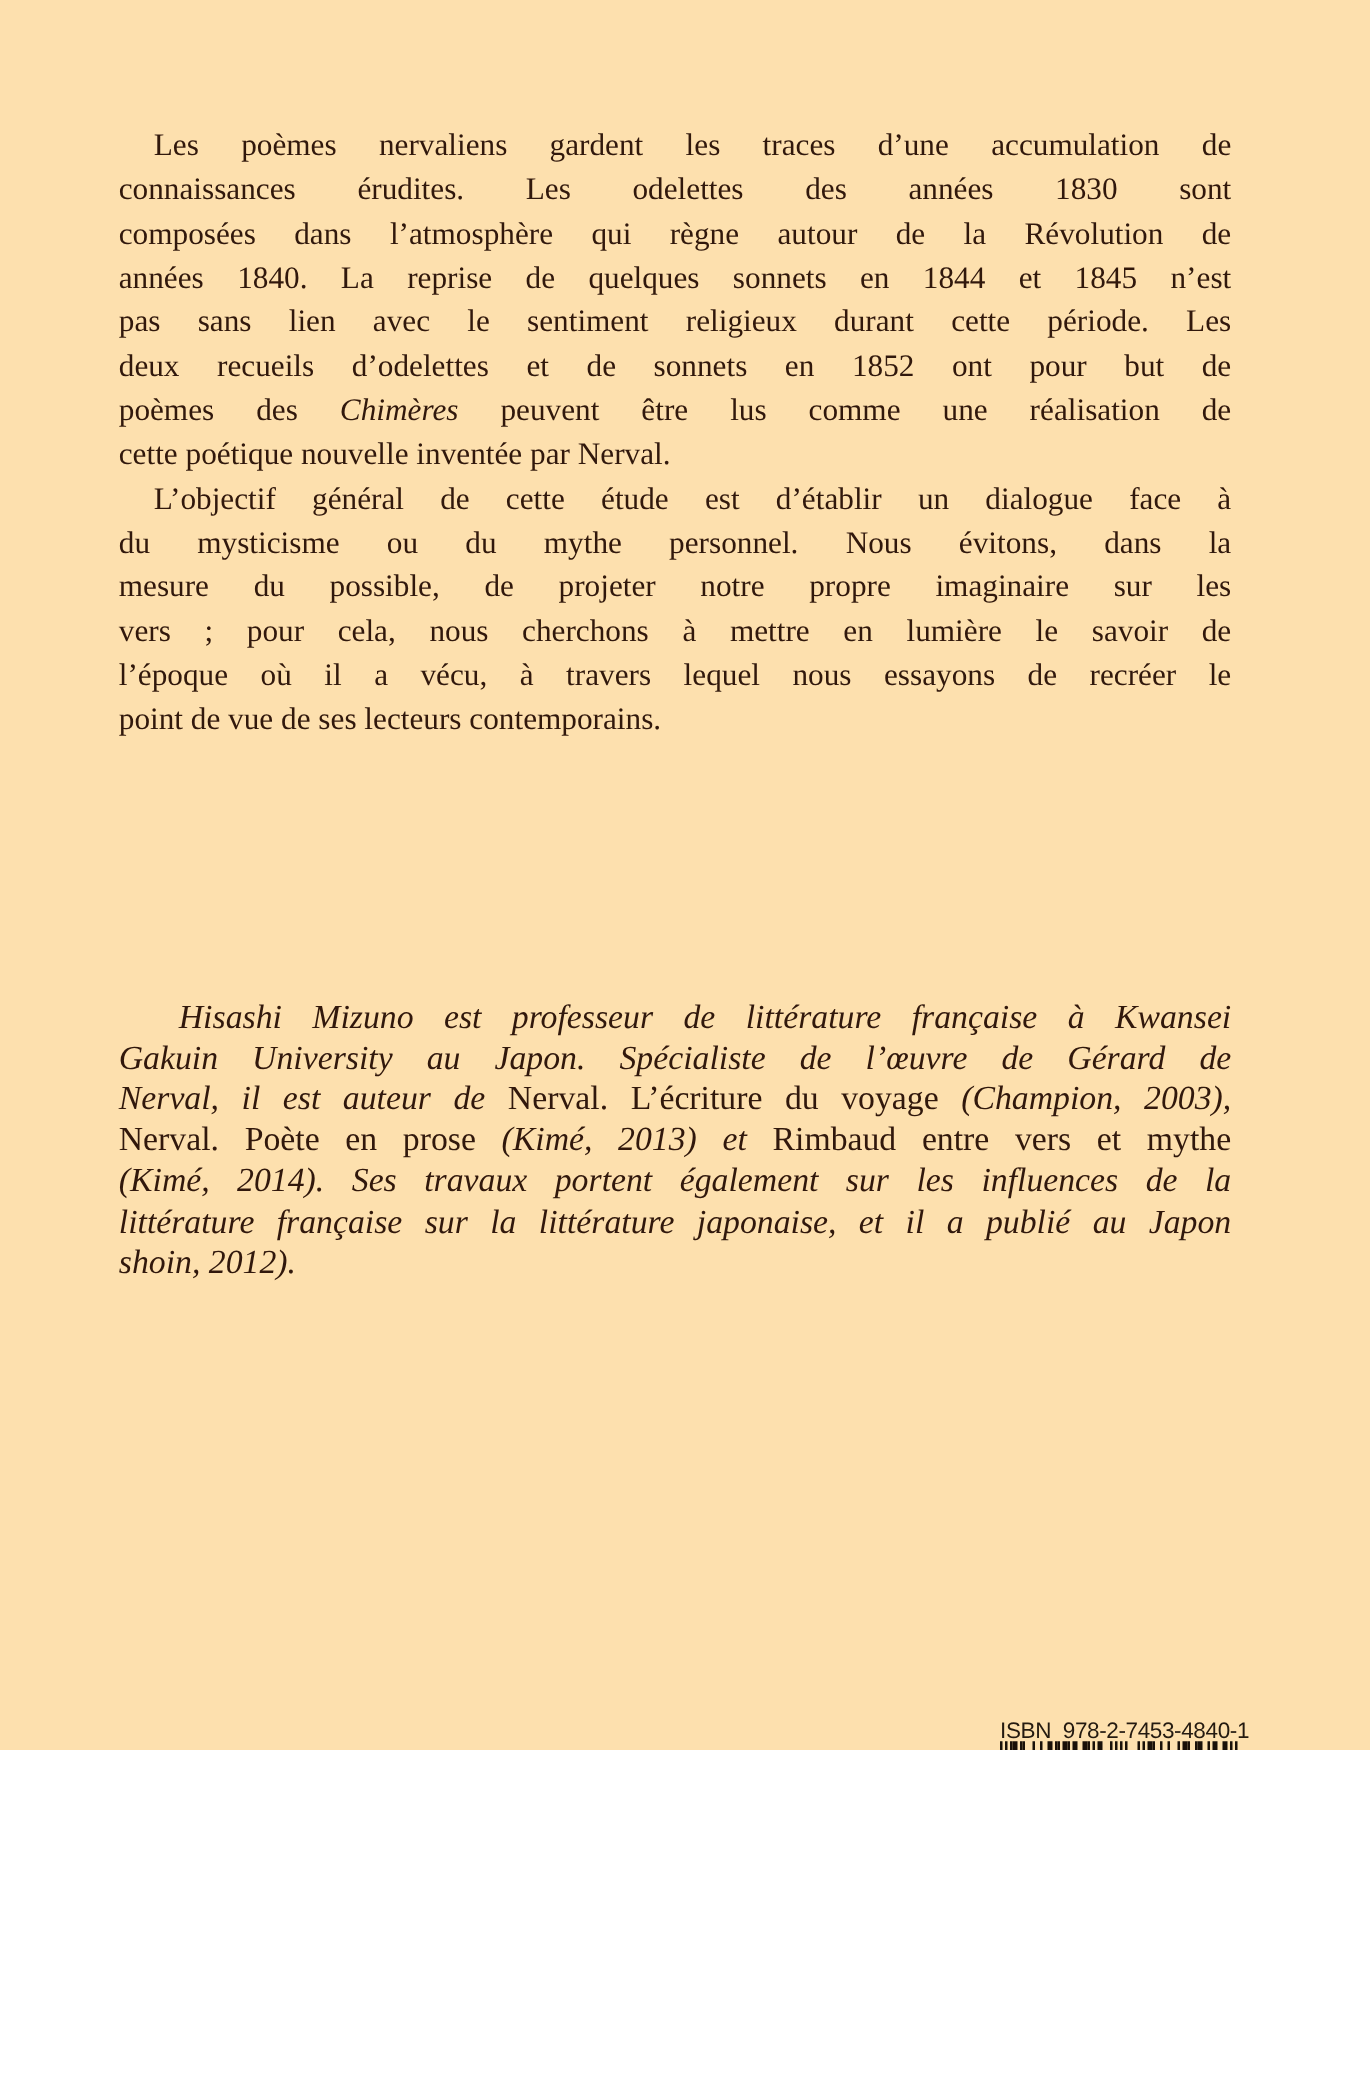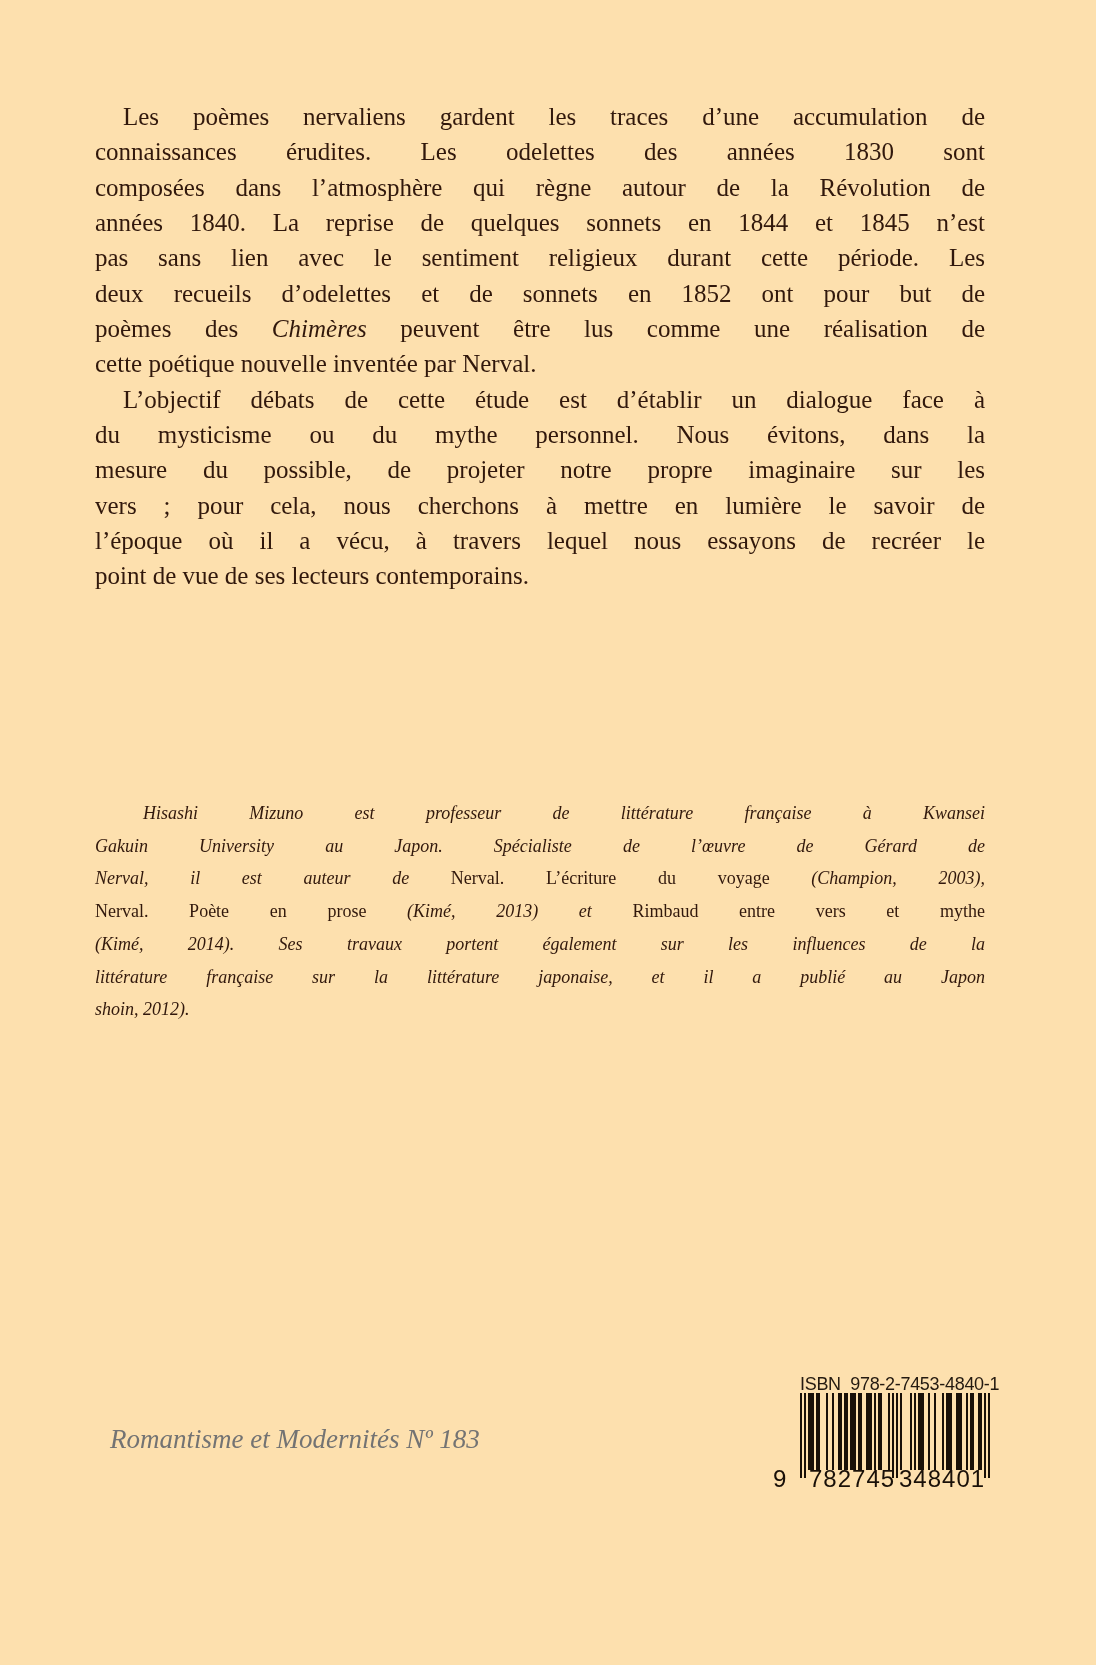--- a/index.html
+++ b/index.html
@@ -1,21 +1,21 @@
 <!DOCTYPE html>
 <html><head>
 <meta charset="utf-8">
 <style>
   html, body { margin: 0; padding: 0; }
   body { width: 1096px; height: 1665px; }
 
   .page {
     position: relative;
     width: 1096px;
-    height: 1665px;
+    height: 1400px;
     background: #fde0ae;
     overflow: hidden;
     font-family: "Liberation Serif", serif;
     color: #31180c;
   }
 
   
   .synopsis {
     position: absolute;
     left: 95px;
@@ -37,21 +37,21 @@
 
   .it { font-style: italic; }
   .rm { font-style: normal; }
 
   
   .bio {
     position: absolute;
     left: 95px;
     top: 797px;
     width: 890px;
-    font-size: 18px;
+    font-size: 27px;
     line-height: 32.7px;
   }
   .bio .line.first { text-indent: 48px; }
 
   
   .series {
     position: absolute;
     left: 110px;
     top: 1424px;
     font-size: 27px;
@@ -117,21 +117,21 @@
         <div class="line first">Les poèmes nervaliens gardent les traces d’une accumulation de</div>
         <div class="line">connaissances érudites. Les odelettes des années 1830 sont</div>
         <div class="line">composées dans l’atmosphère qui règne autour de la Révolution de</div>
         <div class="line">années 1840. La reprise de quelques sonnets en 1844 et 1845 n’est</div>
         <div class="line">pas sans lien avec le sentiment religieux durant cette période. Les</div>
         <div class="line">deux recueils d’odelettes et de sonnets en 1852 ont pour but de</div>
         <div class="line">poèmes des <span class="it">Chimères</span> peuvent être lus comme une réalisation de</div>
         <div class="line last">cette poétique nouvelle inventée par Nerval.</div>
       </div>
       <div class="para">
-        <div class="line first">L’objectif débats de cette étude est d’établir un dialogue face à</div>
+        <div class="line first">L’objectif général de cette étude est d’établir un dialogue face à</div>
         <div class="line">du mysticisme ou du mythe personnel. Nous évitons, dans la</div>
         <div class="line">mesure du possible, de projeter notre propre imaginaire sur les</div>
         <div class="line">vers ; pour cela, nous cherchons à mettre en lumière le savoir de</div>
         <div class="line">l’époque où il a vécu, à travers lequel nous essayons de recréer le</div>
         <div class="line last">point de vue de ses lecteurs contemporains.</div>
       </div>
     </div>
 
   <div class="synopsis bio">
       <div class="para italic">

